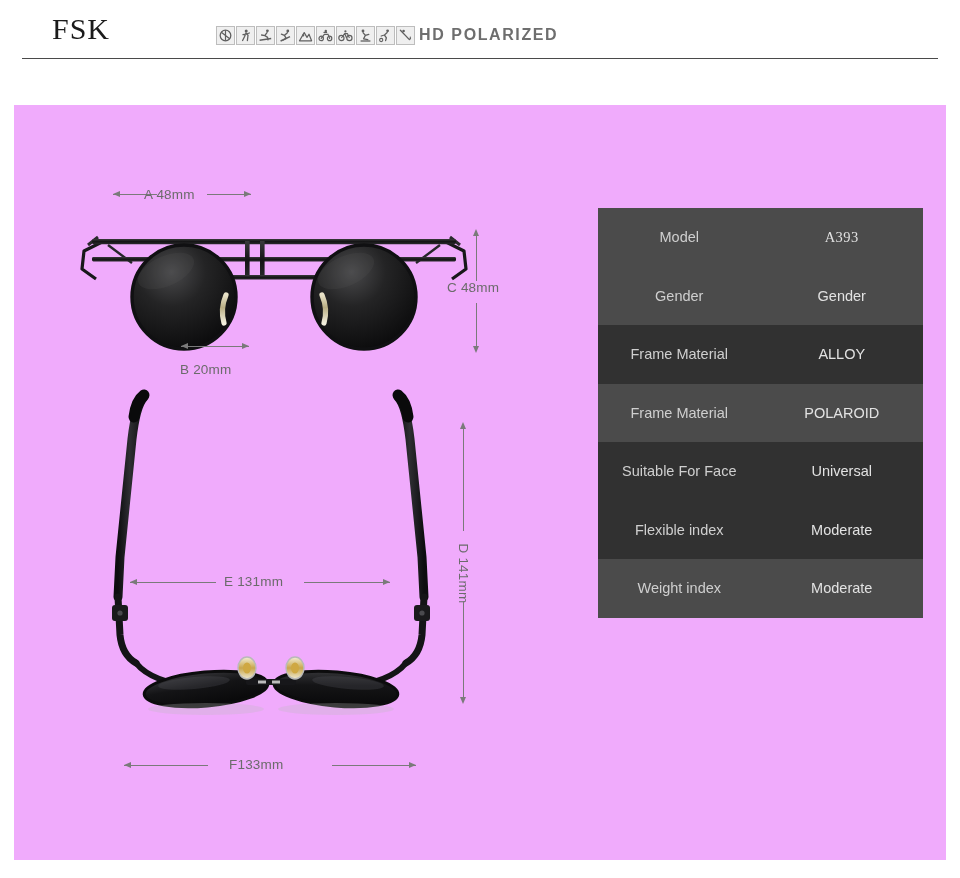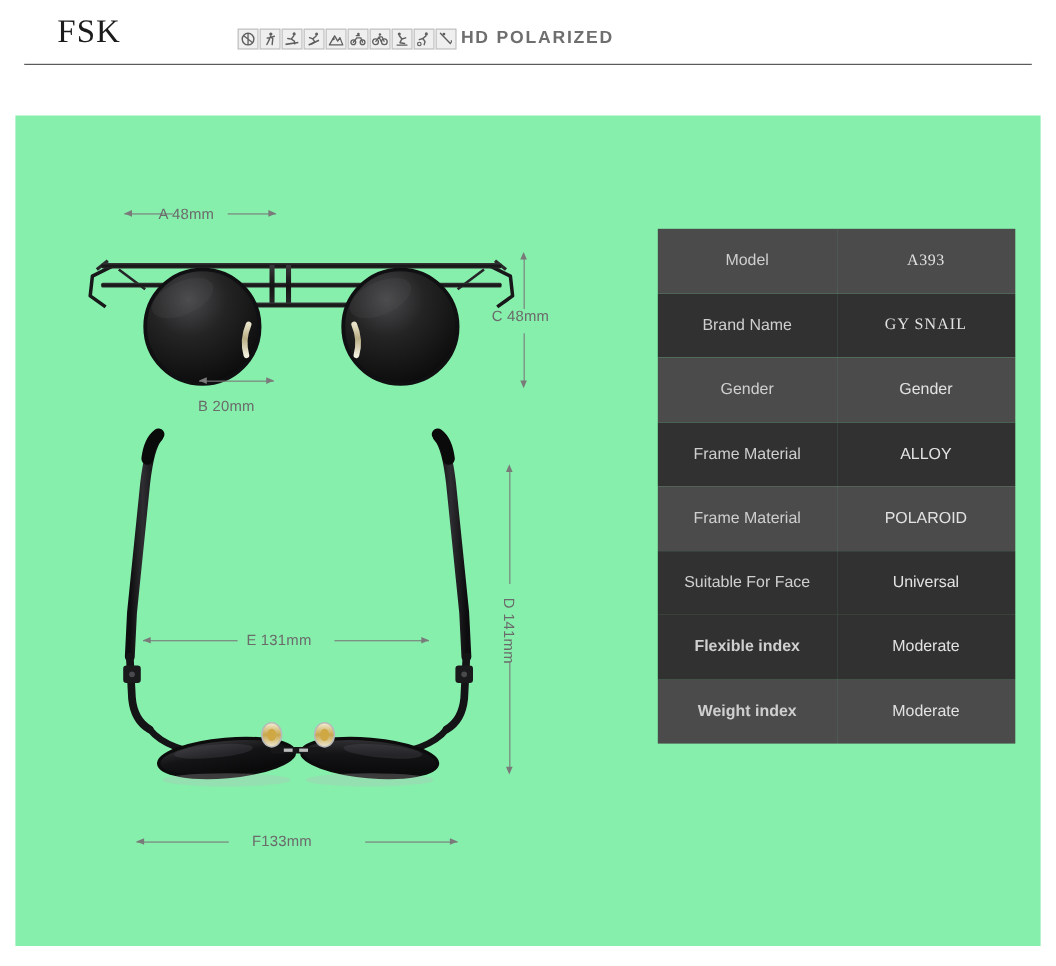--- a/index.html
+++ b/index.html
@@ -62,21 +62,21 @@
     left: 22px; top: 58px;
     width: 916px; height: 1px;
     background: #4a4a4a;
   }
 
   
   #content-panel {
     position: absolute;
     left: 14px; top: 105px;
     width: 932px; height: 755px;
-    background: #86efac;
+    background: #f0abfc;
   }
 
   
   .dim-label {
     position: absolute;
     font-size: 13.5px;
     color: #6b6b6b;
     white-space: nowrap;
     letter-spacing: 0.2px;
   }
@@ -140,21 +140,21 @@
     font-size: 25px;
     color: #f0f0f0;
     letter-spacing: 0.5px;
   }
   td.val-serif-md {
     font-family: "Liberation Serif", serif;
     font-size: 22px;
     color: #f4f4f4;
     letter-spacing: 1px;
   }
-  td.key-lg { font-size: 16px; font-weight: bold; }
+  td.key-lg { font-size: 16px; }
 
   
   .glasses-svg { position: absolute; display: block; }
 </style>
 </head>
 <body>
 
 <div id="header">
 
   <div id="brand-logo">FSK</div>
@@ -380,24 +380,20 @@
   </div>
 
 </div>
 
 <table id="spec-table">
   <tbody>
     <tr class="row-even">
       <td class="spec-key">Model</td>
       <td class="spec-val val-serif-lg">A393</td>
     </tr>
-    <tr class="row-odd">
-      <td class="spec-key">Brand Name</td>
-      <td class="spec-val val-serif-md">GY  SNAIL</td>
-    </tr>
     <tr class="row-even">
       <td class="spec-key">Gender</td>
       <td class="spec-val">Gender</td>
     </tr>
     <tr class="row-odd">
       <td class="spec-key">Frame Material</td>
       <td class="spec-val">ALLOY</td>
     </tr>
     <tr class="row-even">
       <td class="spec-key">Frame Material</td>

